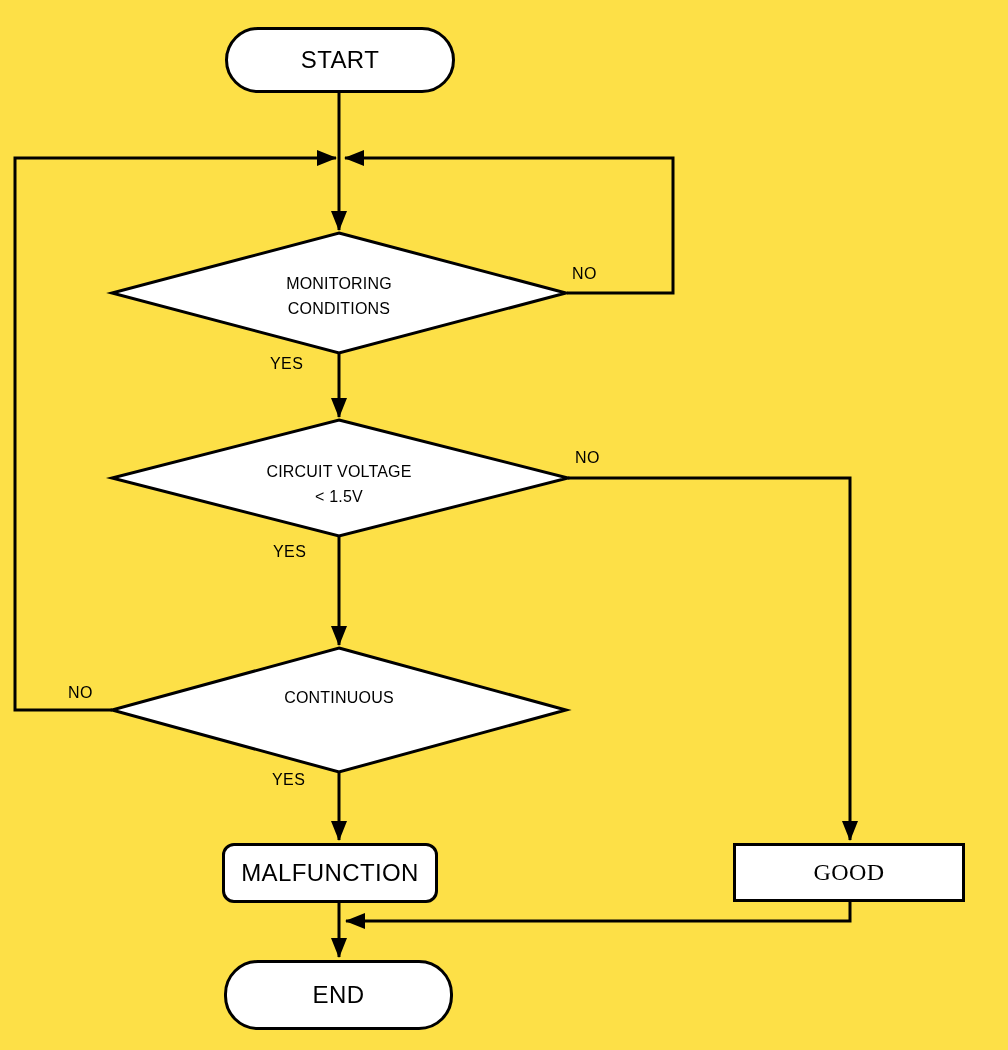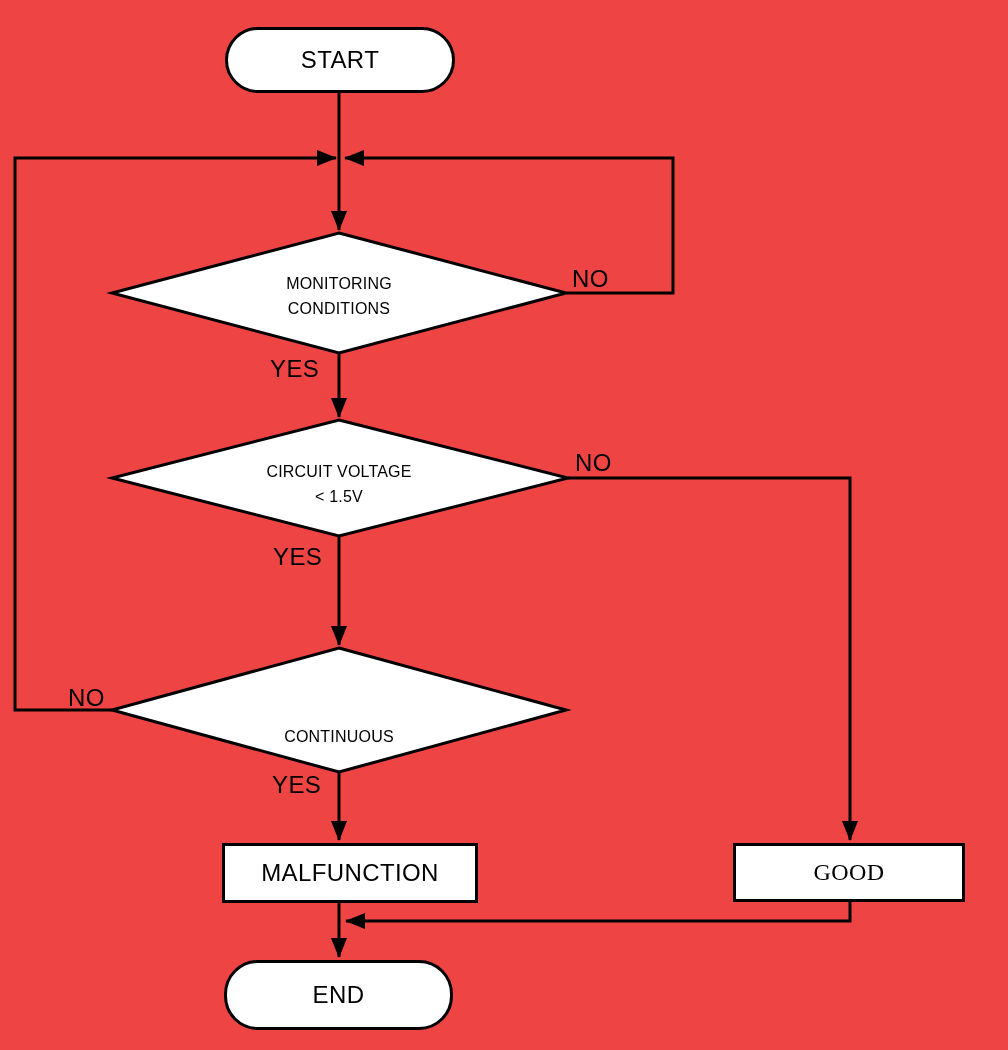--- a/index.html
+++ b/index.html
@@ -4,21 +4,21 @@
 <style>
   html, body {
     margin: 0;
     padding: 0;
     background: #ffffff;
   }
   .stage {
     position: relative;
     width: 1008px;
     height: 1050px;
-    background: #ef4444;
+    background: #fde047;
     font-family: "Liberation Sans", sans-serif;
     color: #000000;
     overflow: hidden;
   }
   .wires {
     position: absolute;
     left: 0;
     top: 0;
   }
   .wires path, .wires polygon {
@@ -46,21 +46,21 @@
   .dtext {
     position: absolute;
     text-align: center;
     font-size: 16px;
     line-height: 25px;
     letter-spacing: 0.2px;
     pointer-events: none;
   }
   .elabel {
     position: absolute;
-    font-size: 24px;
+    font-size: 16px;
     letter-spacing: 0.4px;
     white-space: nowrap;
   }
 </style>
 </head>
 <body>
 
 <div class="stage">
 
   <svg class="wires" width="1008" height="1050" viewBox="0 0 1008 1050">
@@ -86,21 +86,21 @@
       <polygon points="339,233 566,293 339,353 112,293"></polygon>
       <polygon points="339,420 568,478 339,536 112,478"></polygon>
       <polygon points="339,648 566,710 339,772 112,710"></polygon>
     </g>
   </svg>
 
   <div class="node stadium" style="left:225px; top:27px; width:230px; height:66px;">
     <span>START</span>
   </div>
 
-  <div class="node" style="left:222px; top:843px; width:256px; height:60px;">
+  <div class="node" style="left:222px; top:843px; width:216px; height:60px;border-radius:12px;">
     <span>MALFUNCTION</span>
   </div>
 
   <div class="node" style="left:733px; top:843px; width:232px; height:59px;font-family:Liberation Serif, serif;">
     <span>GOOD</span>
   </div>
 
   <div class="node stadium" style="left:224px; top:960px; width:229px; height:70px;">
     <span>END</span>
   </div>
@@ -108,21 +108,21 @@
   <div class="dtext" style="left:159px; top:271px; width:360px;">
     <div>MONITORING</div>
     <div>CONDITIONS</div>
   </div>
 
   <div class="dtext" style="left:159px; top:459px; width:360px;">
     <div>CIRCUIT VOLTAGE</div>
     <div>&lt; 1.5V</div>
   </div>
 
-  <div class="dtext" style="left:159px; top:685px; width:360px;margin-top:39px;">
+  <div class="dtext" style="left:159px; top:685px; width:360px;">
     <div>CONTINUOUS</div>
   </div>
 
   <div class="elabel" style="left:572px; top:265px;">NO</div>
   <div class="elabel" style="left:270px; top:355px;">YES</div>
   <div class="elabel" style="left:575px; top:449px;">NO</div>
   <div class="elabel" style="left:273px; top:543px;">YES</div>
   <div class="elabel" style="left:68px; top:684px;">NO</div>
   <div class="elabel" style="left:272px; top:771px;">YES</div>
 

